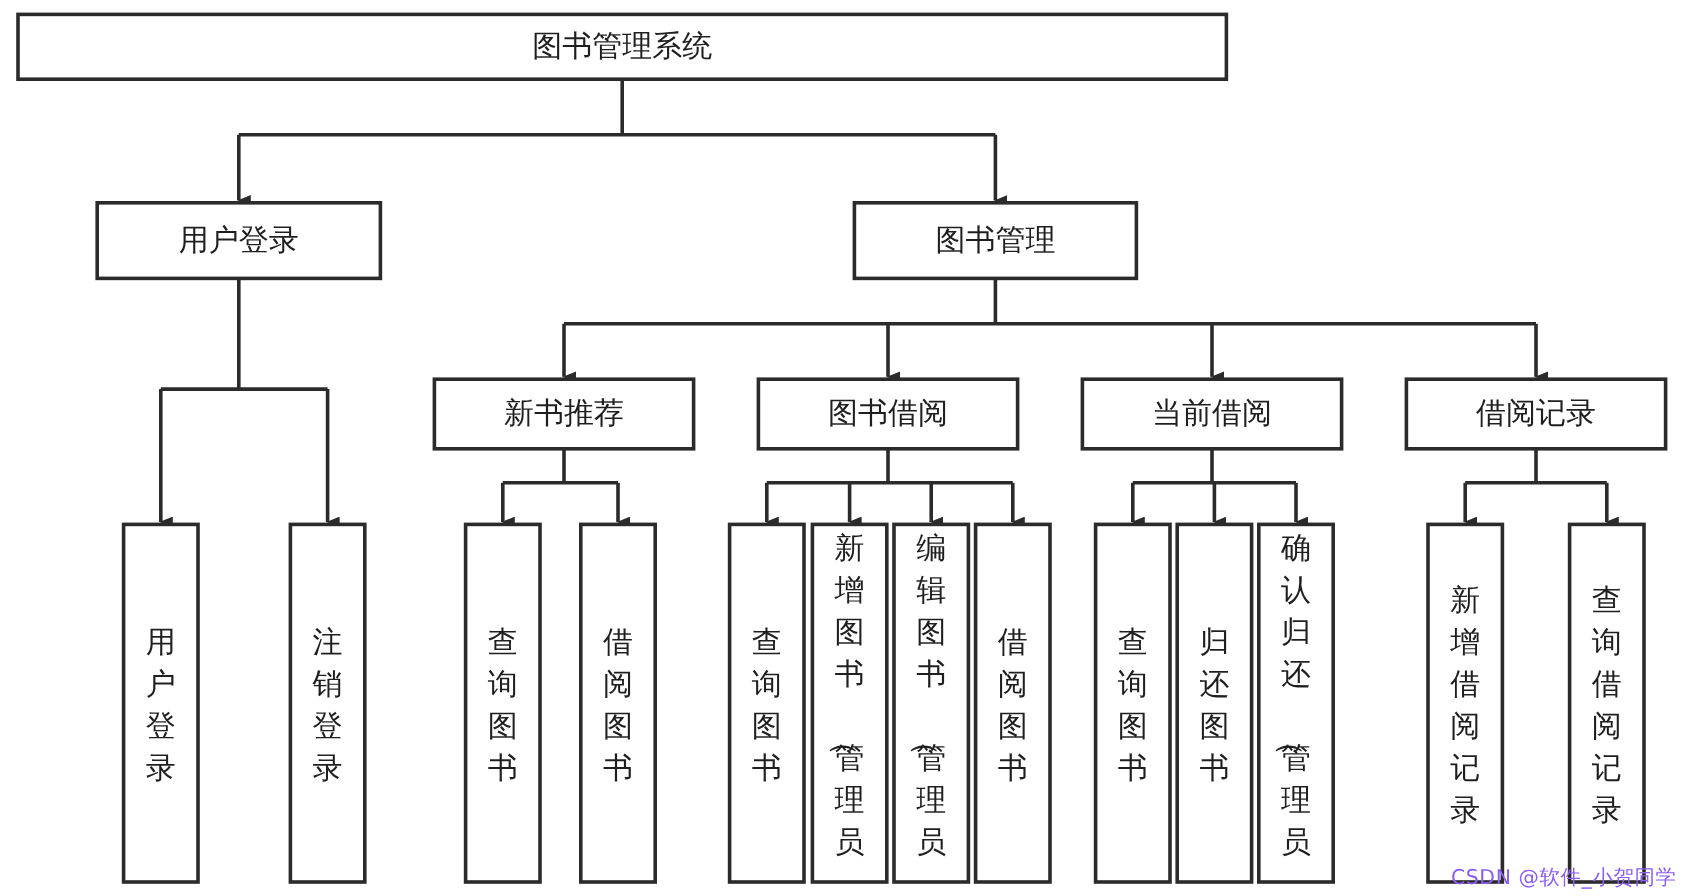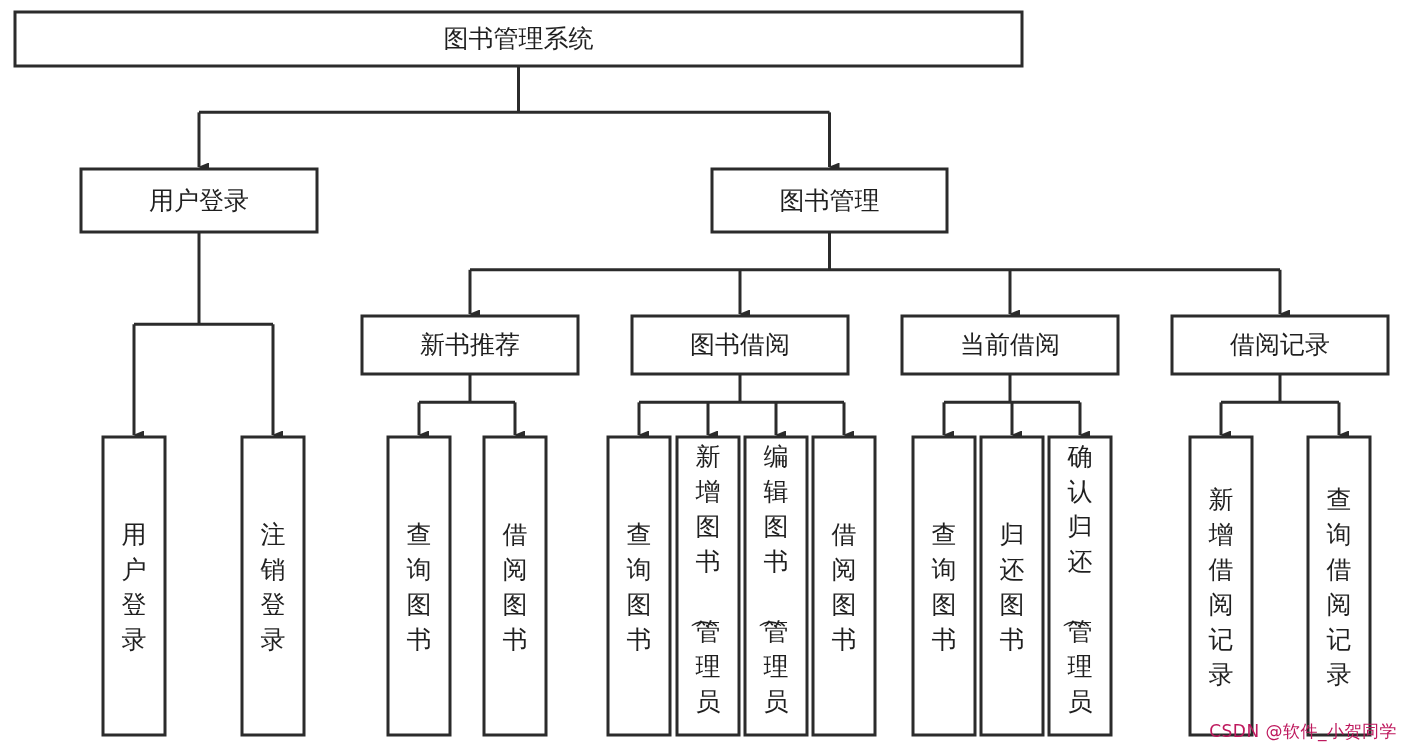--- a/index.html
+++ b/index.html
@@ -52,21 +52,21 @@
     font-size: 25px;
     fill: #1f1f1f;
     text-anchor: middle;
   }
   .watermark {
     position: absolute;
     right: 8px;
     bottom: 4px;
     font-family: "DejaVu Sans", "Liberation Sans", sans-serif;
     font-size: 17px;
-    color: #be185d;
+    color: #8b5cf6;
     letter-spacing: 0.5px;
     white-space: nowrap;
     user-select: none;
   }
 </style>
 </head>
 <body>
 
 <div id="diagram-root">
   <svg class="diagram-canvas" viewBox="0 0 1405 747">

